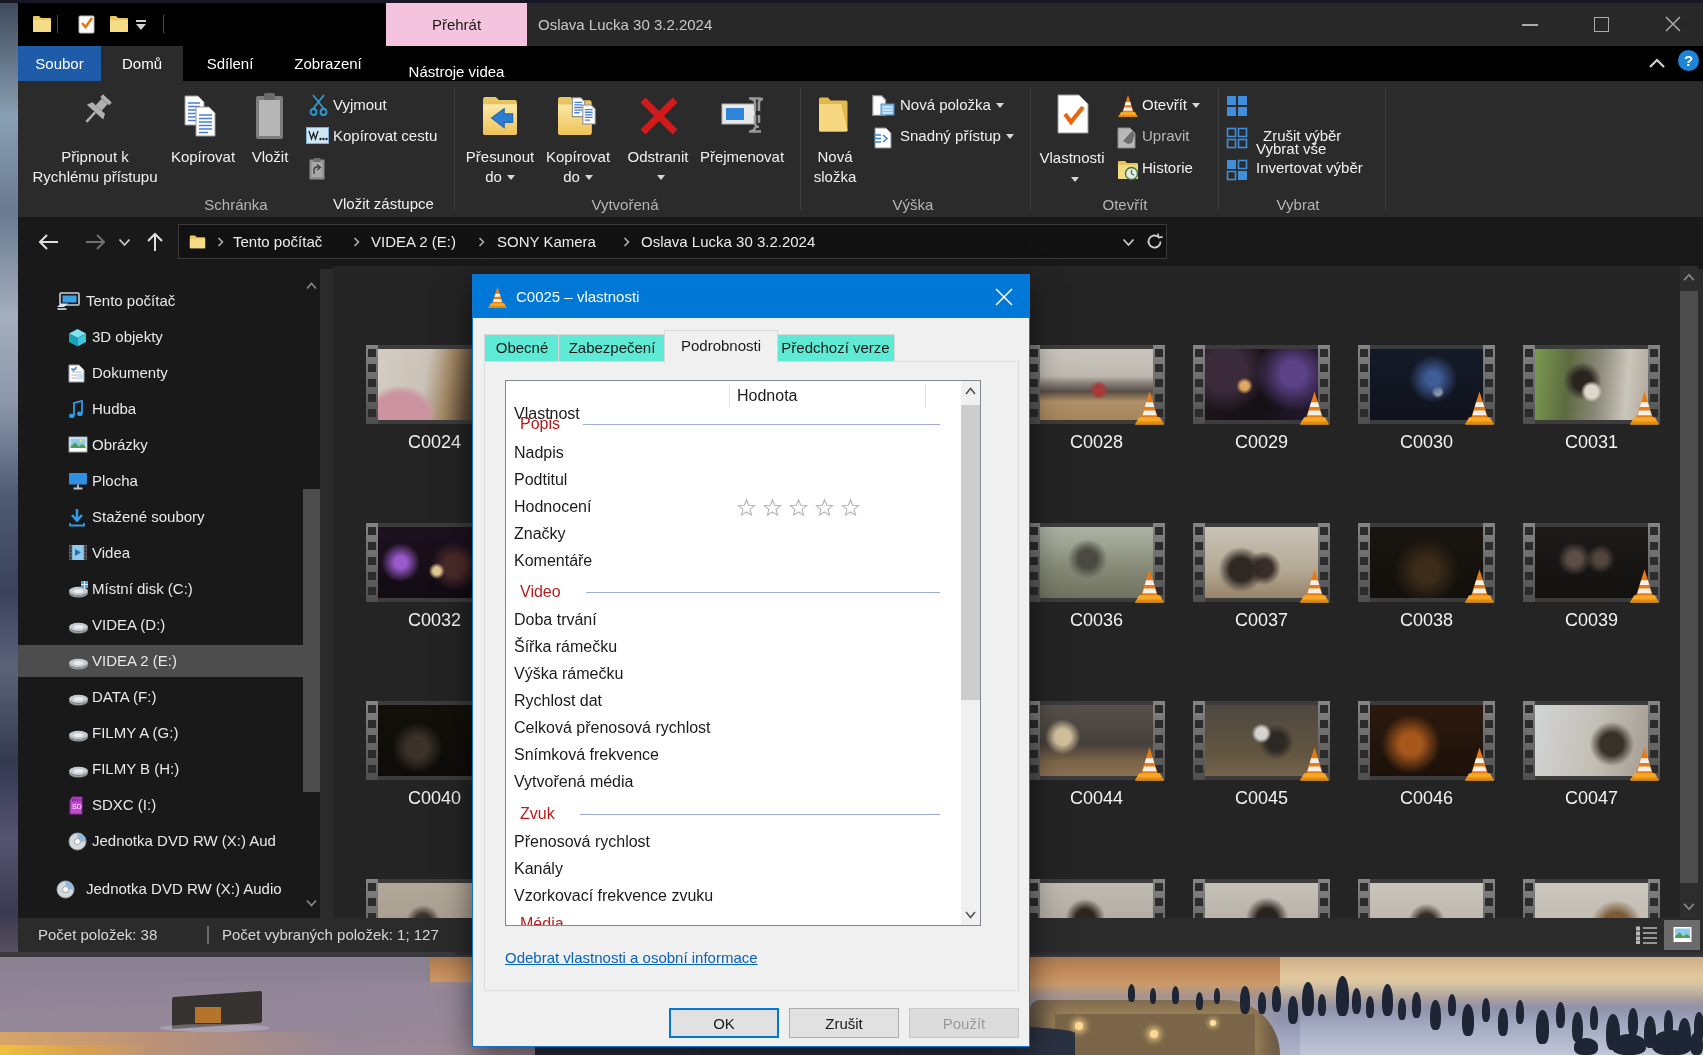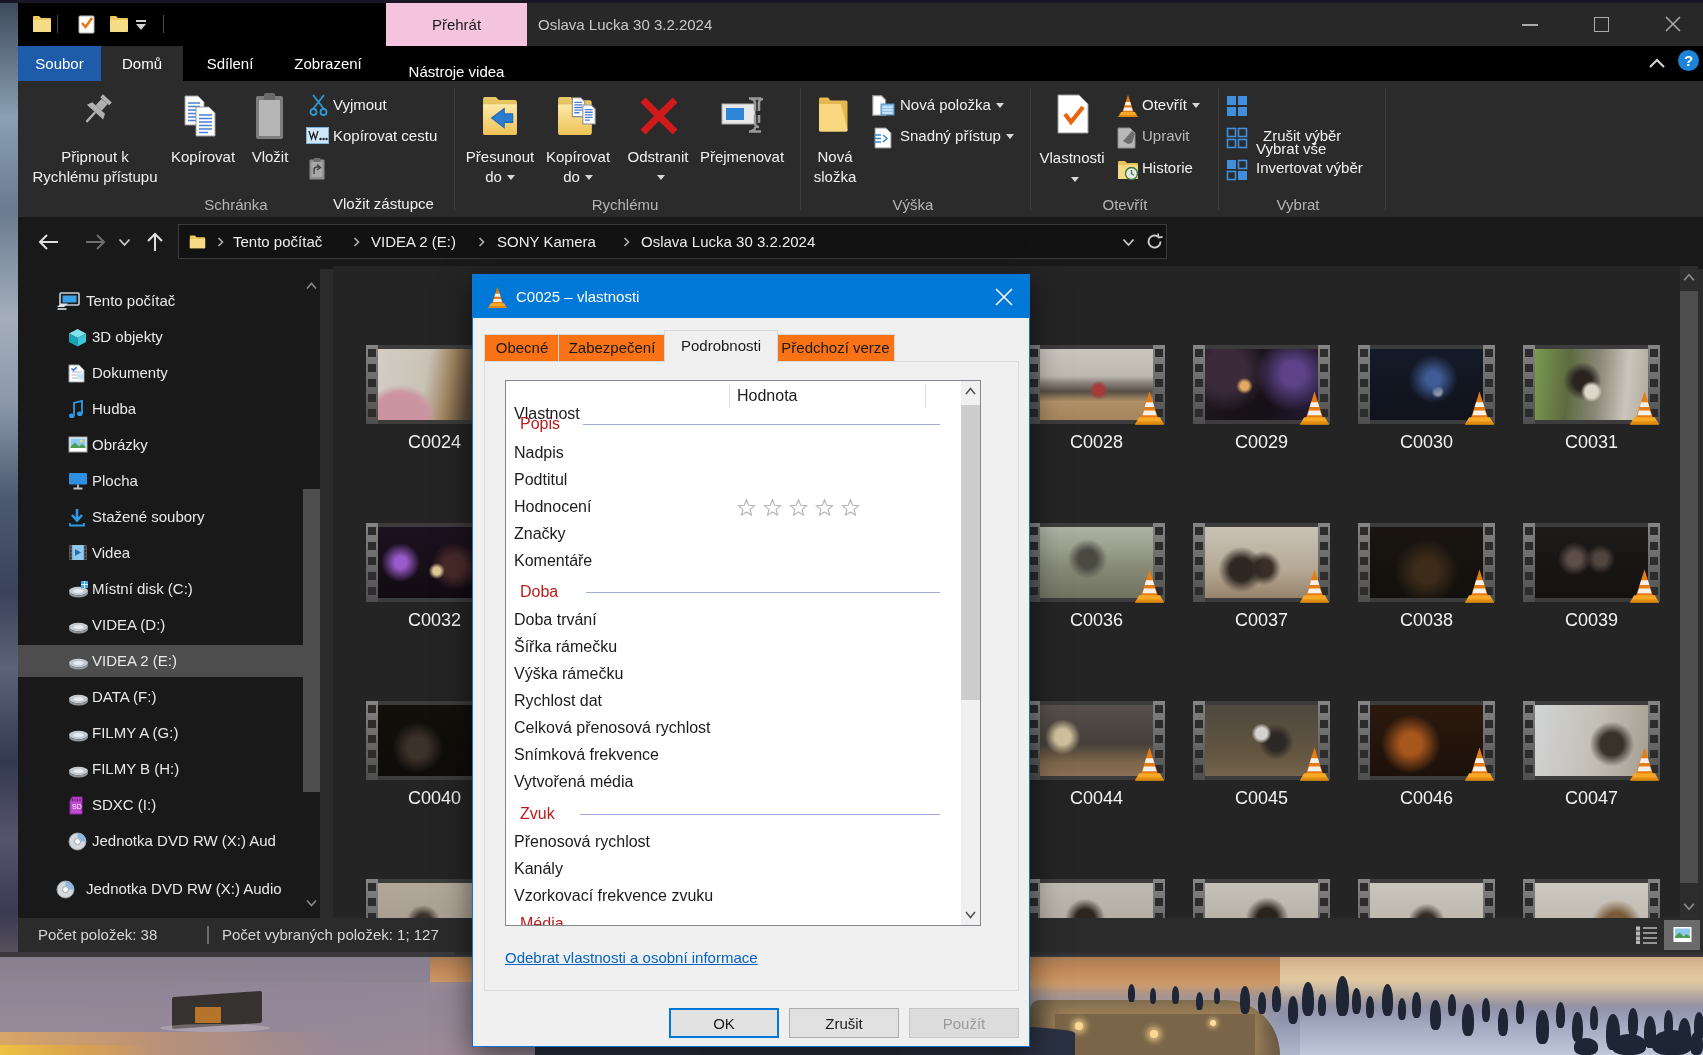--- a/index.html
+++ b/index.html
@@ -35,21 +35,21 @@
 .thumb{position:absolute;width:137px;height:79px;background:#3c3c3c;}
 .tbar{position:absolute;top:0;width:12px;height:79px;background:linear-gradient(180deg,#858585 0%,#4e4e4e 100%);}
 .tbar:after{content:"";position:absolute;left:2px;top:4px;width:8px;height:72px;background:repeating-linear-gradient(180deg,#2c2c2c 0 8px,rgba(0,0,0,0) 8px 15px);}
 .ph{position:absolute;left:12px;top:4px;width:113px;height:71px;}
 .tlabel{position:absolute;width:137px;font-size:18px;color:#f2f2f2;text-align:center;height:22px;line-height:22px;}
 #statusbar{left:18px;top:918px;width:1685px;height:34px;background:#2b2b2b;}
 
 #dlg{left:472px;top:274px;width:558px;height:773px;background:#f0f0f0;border:1px solid #1173d2;box-sizing:border-box;box-shadow:0 10px 30px rgba(0,0,0,.55);}
 #dlgTitle{left:0;top:0;width:556px;height:43px;background:#0078d7;}
 #dlgTitleTxt{left:43px;top:0;height:43px;line-height:43px;font-size:15px;color:#fff;position:absolute;}
-.dtab{position:absolute;background:#f97316;border:1px solid #d9d9d9;font-size:15px;color:#1a1a1a;text-align:center;}
+.dtab{position:absolute;background:#5eead4;border:1px solid #d9d9d9;font-size:15px;color:#1a1a1a;text-align:center;}
 #dpage{left:11px;top:86px;width:535px;height:630px;background:#f0f0f0;border:1px solid #dcdcdc;box-sizing:border-box;}
 #dlist{left:32px;top:105px;width:476px;height:546px;background:#fff;border:1px solid #828790;box-sizing:border-box;overflow:hidden;}
 .li{position:absolute;left:8px;font-size:16px;color:#1b1b1b;white-space:nowrap;height:20px;line-height:20px;}
 .lg{position:absolute;left:14px;font-size:16px;color:#b91c1c;white-space:nowrap;height:20px;line-height:20px;}
 .gline{position:absolute;height:1px;background:#9fadd9;}
 .btn{position:absolute;top:733px;width:110px;height:30px;font-size:15px;text-align:center;line-height:28px;box-sizing:border-box;}
 </style></head><body>
 <div class="abs" id="wpTop"></div>
 <div class="abs" id="wpLeft"></div>
 <div class="abs" id="wpBottom">
@@ -180,21 +180,21 @@
       </svg>
       <div class="abs" style="left:1660px;top:4px;width:21px;height:21px;border-radius:50%;background:#1c84d8;color:#fff;font-size:15px;font-weight:bold;text-align:center;line-height:21px;">?</div>
     </div>
     <div class="abs" id="ribbon">
       <div class="gsep" style="left:436px;"></div>
       <div class="gsep" style="left:782px;"></div>
       <div class="gsep" style="left:1012px;"></div>
       <div class="gsep" style="left:1200px;"></div>
       <div class="gsep" style="left:1367px;"></div>
       <div class="glabel" style="left:138px;">Schránka</div>
-      <div class="glabel" style="left:527px;">Rychlému</div>
+      <div class="glabel" style="left:527px;">Vytvořená</div>
       <div class="glabel" style="left:815px;">Výška</div>
       <div class="glabel" style="left:1027px;">Otevřít</div>
       <div class="glabel" style="left:1200px;">Vybrat</div>
       <svg style="left:58px;top:12px" width="40" height="46" viewBox="0 0 40 46">
         <g fill="#b0b0b0" transform="rotate(42 20 18)">
           <rect x="14" y="1" width="12" height="4"></rect>
           <rect x="16" y="5" width="8" height="9"></rect>
           <path d="M11.5 14 h17 l2.5 5.5 H9 Z"></path>
           <rect x="19" y="19.5" width="2.4" height="13"></rect>
         </g>
@@ -725,21 +725,21 @@
     <div class="dtab" style="left:303px;top:59px;width:117px;height:26px;line-height:26px;">Předchozí verze</div>
     <div class="dtab" style="left:191px;top:55px;width:112px;height:32px;line-height:30px;background:#f0f0f0;border-bottom:none;z-index:3;">Podrobnosti</div>
     <div class="abs" id="dpage"></div>
     <div class="abs" id="dlist">
       <div class="li" style="left:8px;top:23px;">Vlastnost</div>
       <div class="li" style="left:231px;top:5px;">Hodnota</div>
       <div class="abs" style="left:223px;top:3px;width:1px;height:24px;background:#e2e2e2;"></div>
       <div class="abs" style="left:419px;top:3px;width:1px;height:24px;background:#e2e2e2;"></div>
       <div class="lg" style="top:33px;">Popis</div>
       <div class="gline" style="left:77px;top:43px;width:357px;"></div>
-      <div class="lg" style="top:201px;">Doba</div>
+      <div class="lg" style="top:201px;">Video</div>
       <div class="gline" style="left:80px;top:211px;width:354px;"></div>
       <div class="lg" style="top:423px;">Zvuk</div>
       <div class="gline" style="left:74px;top:433px;width:360px;"></div>
       <div class="lg" style="top:533px;">Média</div>
       <div class="li" style="top:62px;">Nadpis</div>
       <div class="li" style="top:89px;">Podtitul</div>
       <div class="li" style="top:116px;">Hodnocení</div>
       <div class="li" style="top:143px;">Značky</div>
       <div class="li" style="top:170px;">Komentáře</div>
       <div class="li" style="top:229px;">Doba trvání</div>

